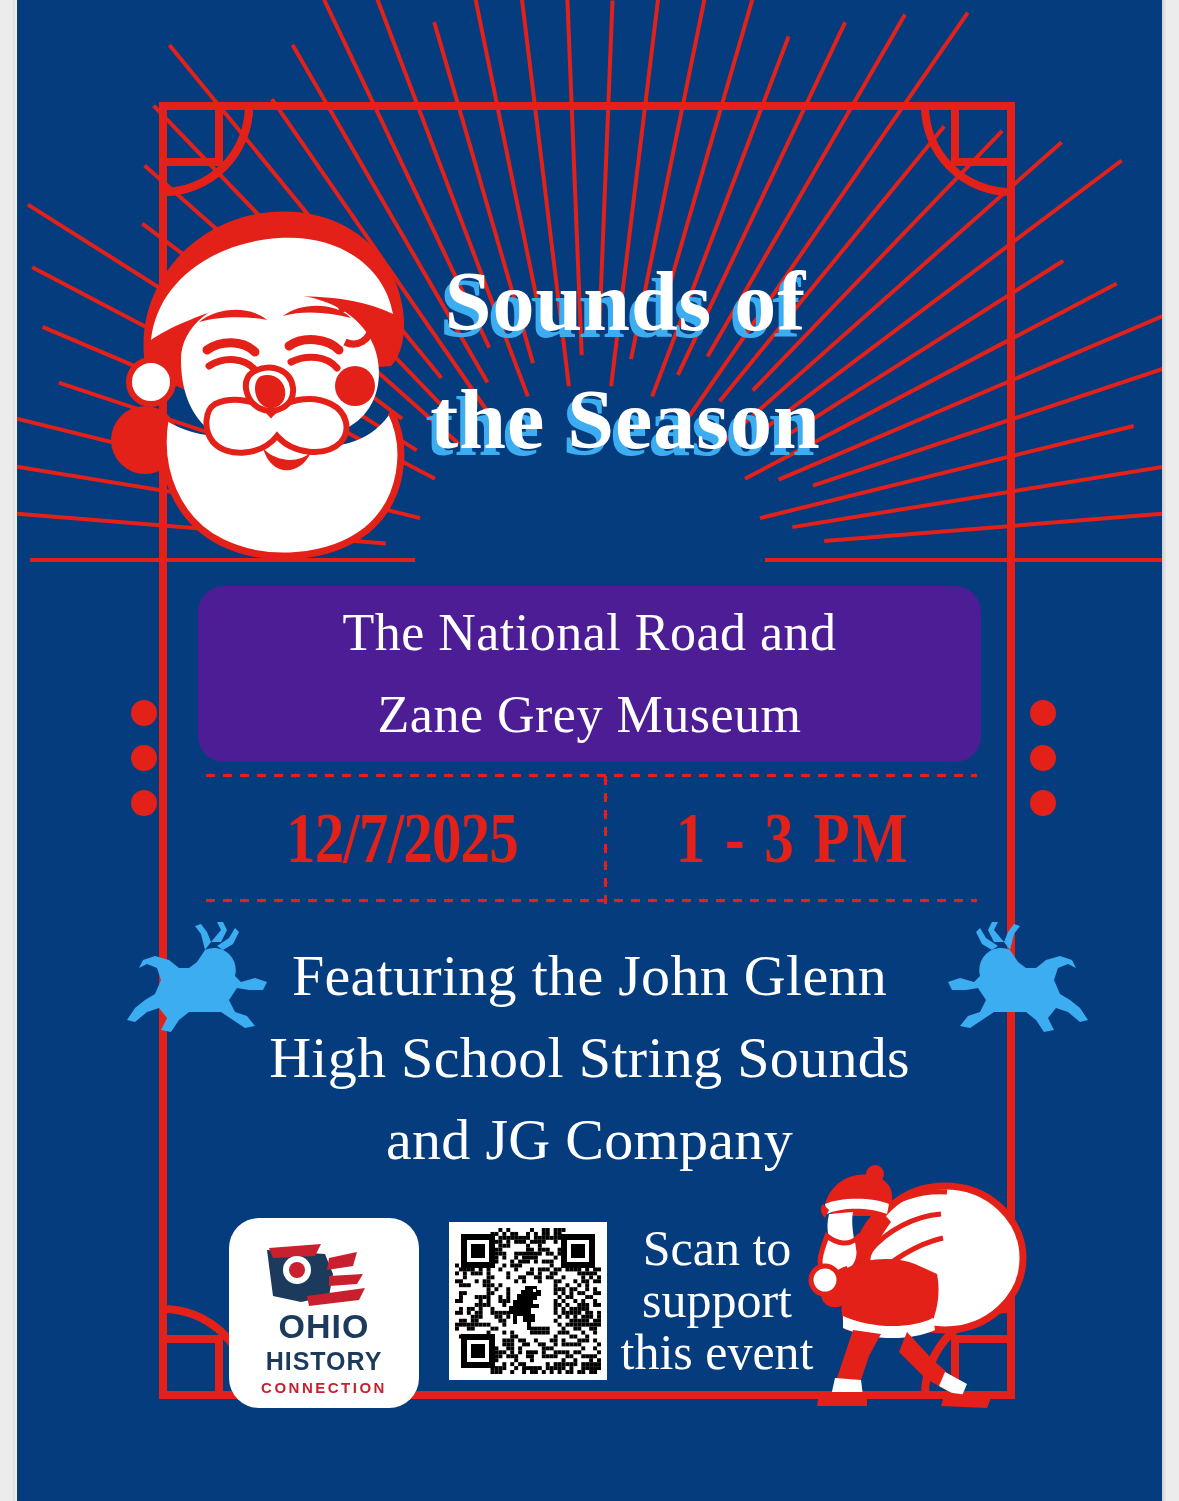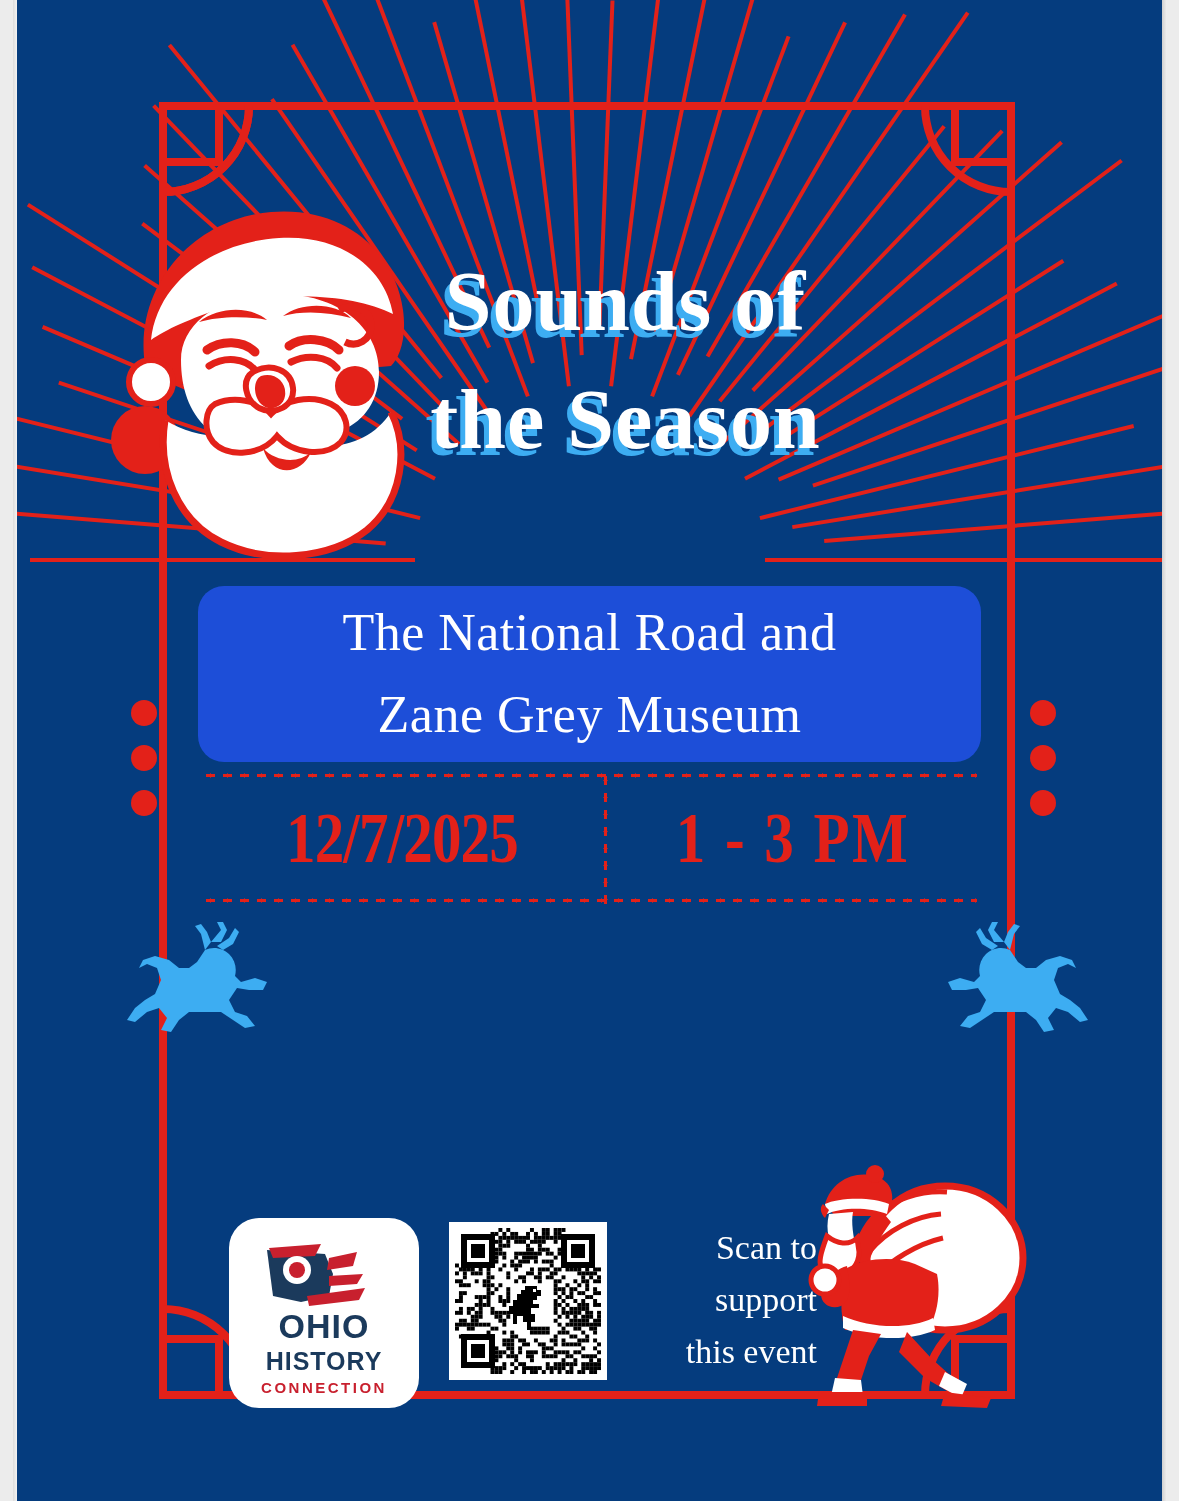--- a/index.html
+++ b/index.html
@@ -48,21 +48,21 @@
     letter-spacing:1px;
     text-shadow:-5px 7px 0 #3dadf2;
     white-space:pre-line;
     margin-left:36px;
   }
 
   
   .venue{
     position:absolute;left:181px;top:586px;
     width:783px;height:176px;
-    background:#1d4ed8;
+    background:#4c1d95;
     border-radius:26px;
     display:flex;align-items:center;justify-content:center;
   }
   .venue-text{
     color:#fff;font-size:52px;line-height:82px;text-align:center;
     white-space:pre-line;letter-spacing:.5px;
   }
 
   
   .strip{position:absolute;left:185px;top:772px;width:775px;height:132px;text-decoration:underline;}
@@ -106,22 +106,22 @@
   .ohc-logo{
     position:absolute;left:212px;top:1188px;width:190px;height:190px;
     background:#fff;border-radius:30px;overflow:hidden;margin-top:30px;
   }
   .qr{
     position:absolute;left:432px;top:1222px;width:158px;height:158px;
     background:#fff;padding:6px;box-sizing:border-box;
   }
   .scan-text{
     position:absolute;left:600px;top:1222px;width:200px;
-    text-align:right;color:#fff;
-    font-size:34px;line-height:52px;white-space:pre-line;
+    text-align:center;color:#fff;
+    font-size:50px;line-height:52px;white-space:pre-line;
   }
   .santa-walk{position:absolute;left:778px;top:1160px;width:235px;height:250px;}
 </style>
 </head>
 <body>
 
 <div class="page">
   <div class="edge-shadow-l"></div>
   <div class="edge-shadow-r"></div>
 
@@ -304,20 +304,23 @@
                    L42,88 L30,92 L18,102 L10,100 L18,88 L28,80 L38,74
                    L44,60 L40,48 L30,44 L22,48 L26,40 L38,36 L52,40
                    L62,48 L72,48 L80,42 Z"></path>
           <path d="M88,30 L84,14 L78,6 L84,4 L90,12 L94,22 Z"></path>
           <path d="M94,22 L104,10 L100,2 L106,2 L110,10 L104,22 Z"></path>
           <path d="M100,26 L112,18 L118,8 L122,12 L116,24 L106,30 Z"></path>
         </g>
       </svg>
     </div>
 
+    <div class="featuring">Featuring the John Glenn
+High School String Sounds
+and JG Company</div>
 
     <div class="ohc-logo">
       <svg width="190" height="190" viewBox="0 0 190 190">
 
         <g>
           <path d="M38,32 L96,36 L104,56 L100,78 L72,84 L44,78 Z" fill="#1b3a5c"></path>
           <path d="M40,30 L92,26 L86,38 L44,40 Z" fill="#c8202e"></path>
           <path d="M100,40 L128,34 L124,48 L98,52 Z" fill="#c8202e"></path>
           <path d="M100,58 L134,56 L128,66 L100,68 Z" fill="#c8202e"></path>
           <path d="M78,78 L136,70 L130,82 L80,88 Z" fill="#c8202e"></path>

